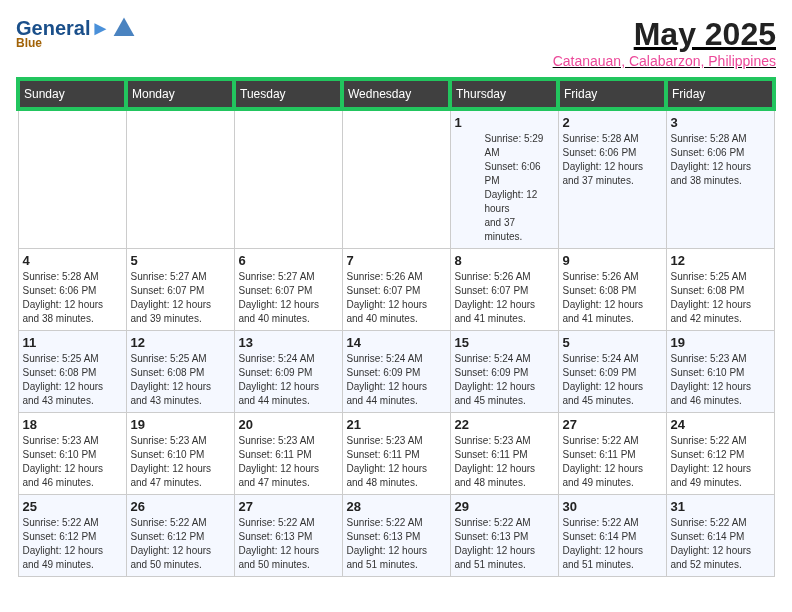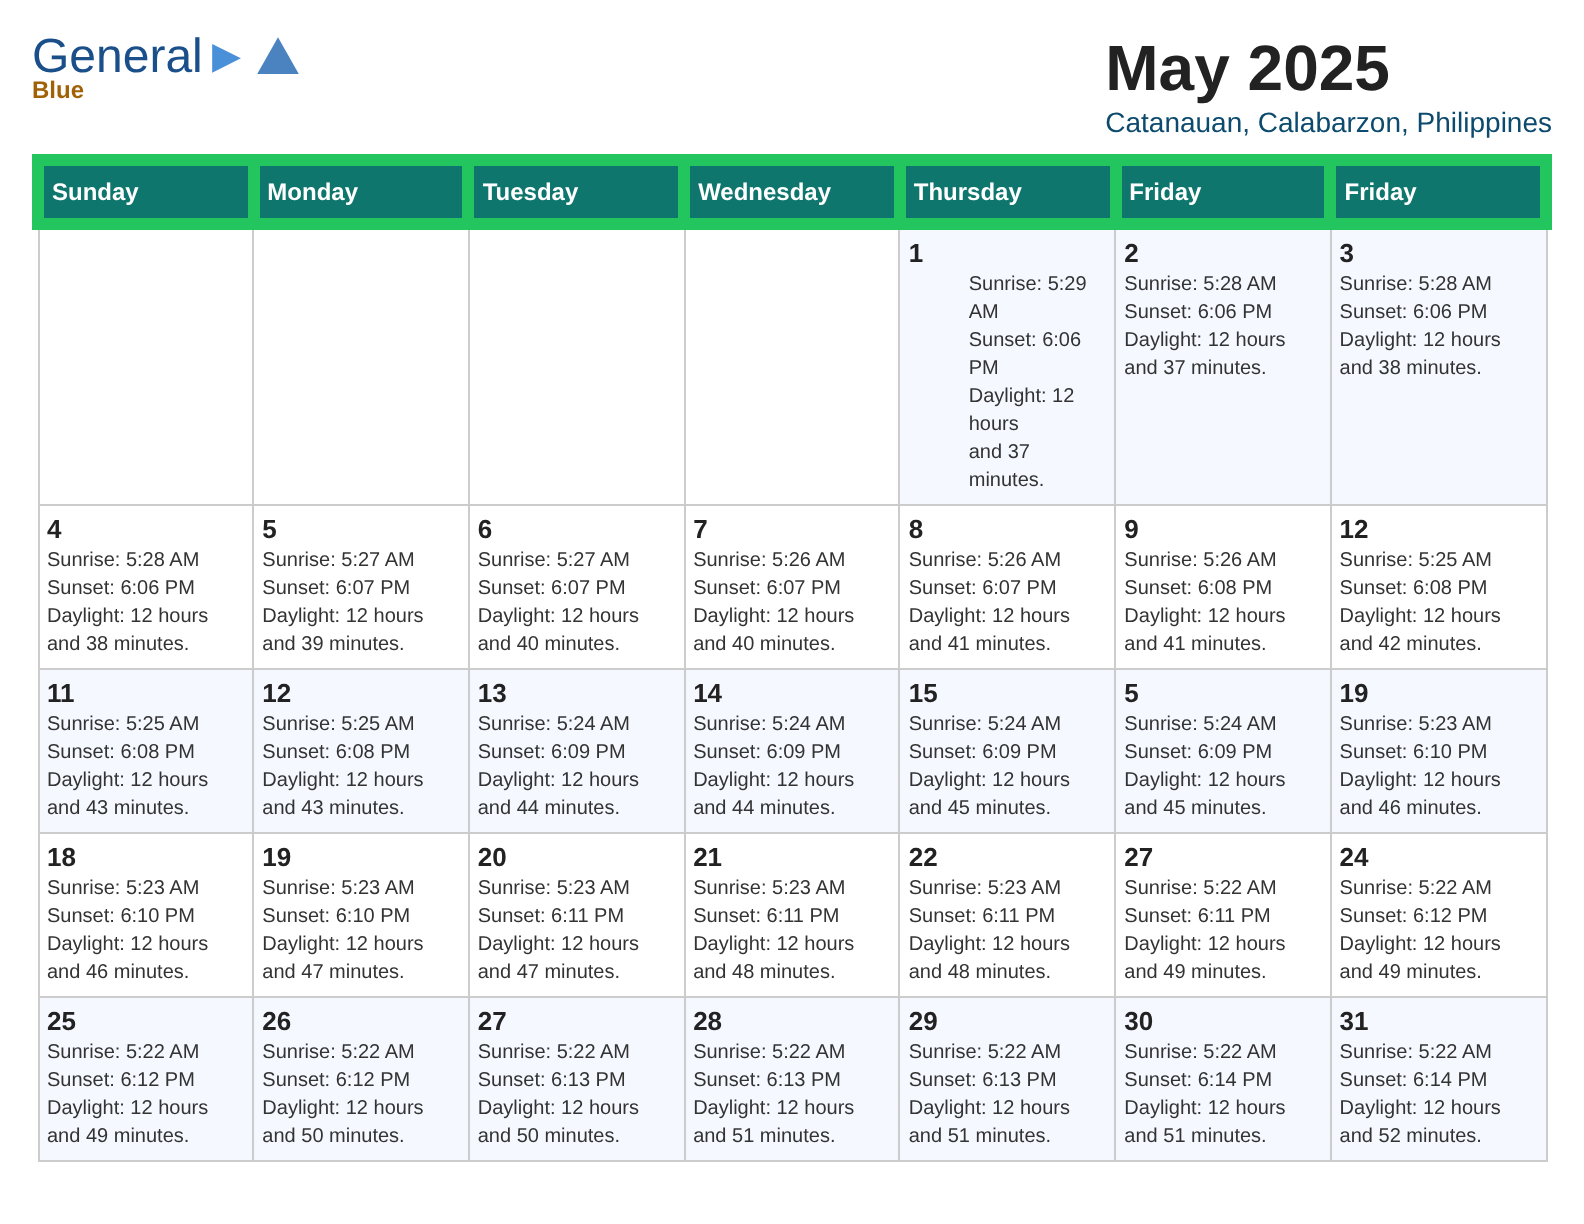--- a/index.html
+++ b/index.html
@@ -14,57 +14,59 @@
       display: flex;
       justify-content: space-between;
       align-items: flex-start;
       margin-bottom: 8px;
     }
     .logo {
       display: flex;
       align-items: center;
     }
     .logo-text {
-      font-size: 24px;
-      font-weight: normal;
+      font-size: 20px;
+      font-weight: bold;
       color: #1a4f8a;
       line-height: 1.1;
     }
     .logo-text span {
       color: #4a90d9;
     }
     .logo-icon {
       width: 24px;
       height: 24px;
       margin-left: 2px;
     }
     .title-area {
+      text-align: right;
+      text-decoration: underline;
     }
     .month-title {
       font-size: 32px;
       font-weight: bold;
       color: #222;
     }
     .subtitle {
       font-size: 14px;
-      color: #0c4a6e;
+      color: #ec4899;
     }
     table {
       width: 100%;
       border-collapse: collapse;
       font-size: 10.5px;
     }
     thead tr th {
-      background-color: #0f766e;
+      background-color: #404040;
       color: #fff;
       padding: 6px 4px;
       text-align: left;
       font-size: 12px;
-      font-weight: bold;
-      border: 6px solid #22c55e;
+      font-weight: normal;
+      border: 4px solid #22c55e;
     }
     tbody tr td {
       border: 1px solid #ccc;
       vertical-align: top;
       padding: 4px;
       width: 108px;
       min-height: 80px;
       background: #fff;
     }
     tbody tr:nth-child(odd) td {

